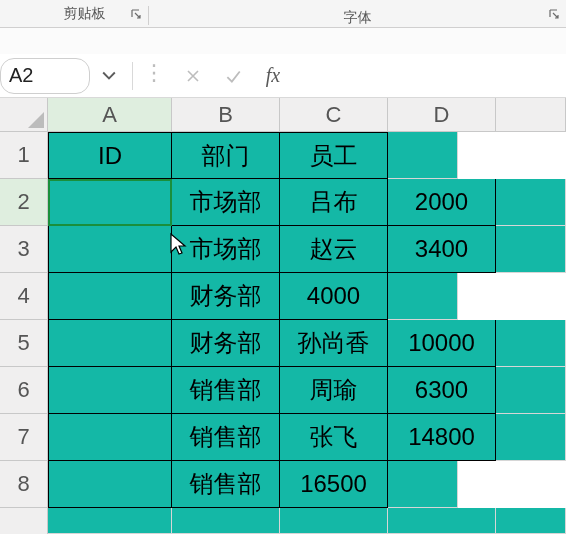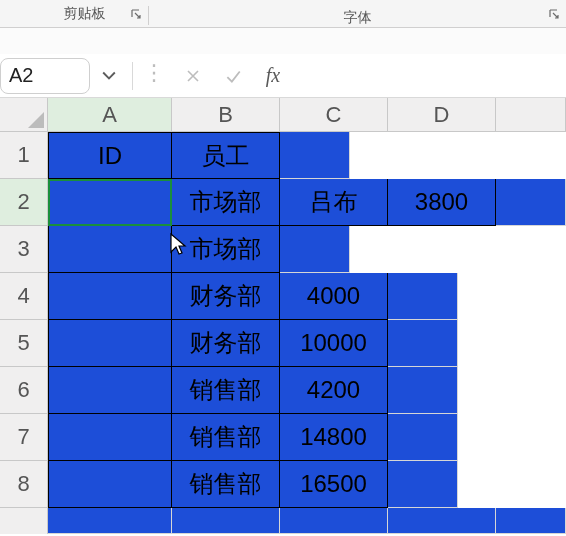--- a/index.html
+++ b/index.html
@@ -52,21 +52,21 @@
   }
   .name-box-wrap {
     display: flex;
     align-items: center;
     gap: 6px;
   }
   .name-box {
     width: 90px;
     height: 36px;
     border: 1px solid #cfcfcf;
-    border-radius: 8px;
+    border-radius: 14px;
     padding: 4px 8px;
     font-size: 20px;
     color: #222;
     background: #fff;
     display: flex;
     align-items: center;
   }
   .nb-dd {
     width: 26px; height: 36px;
     display:flex; align-items:center; justify-content:center;
@@ -161,21 +161,21 @@
   .cell {
     flex:0 0 auto;
     height:100%;
     border-right:1px solid #d6d6d6;
     border-bottom:1px solid #d6d6d6;
     display:flex;
     align-items:center;
     justify-content:center;
     font-size:24px;
     color:#000;
-    background:#1d4ed8;
+    background:#14b8a6;
     overflow:hidden;
     white-space:nowrap;
   }
   
   .tableborder { border-right:1.5px solid #000; border-bottom:1.5px solid #000; }
   .tablebordertop { border-top:1.5px solid #000; }
   .tableborderleft { border-left:1.5px solid #000; }
   
   .col-A { width:124px; }
   .col-B { width:108px; }
@@ -288,57 +288,63 @@
     <div class="row-h">6</div>
     <div class="row-h">7</div>
     <div class="row-h">8</div>
     <div class="row-h partial"></div>
   </div>
 
   <div class="cells">
 
     <div class="row">
       <div class="cell col-A tableborder tablebordertop tableborderleft">ID</div>
+      <div class="cell col-B tableborder tablebordertop">部门</div>
       <div class="cell col-C tableborder tablebordertop">员工</div>
       <div class="cell col-E"></div>
     </div>
 
     <div class="row">
       <div class="cell col-A tableborder tableborderleft"></div>
       <div class="cell col-B tableborder">市场部</div>
       <div class="cell col-C tableborder">吕布</div>
-      <div class="cell col-D tableborder">3800</div>
+      <div class="cell col-D tableborder">2000</div>
       <div class="cell col-E"></div>
     </div>
     <div class="row">
       <div class="cell col-A tableborder tableborderleft"></div>
       <div class="cell col-B tableborder">市场部</div>
+      <div class="cell col-C tableborder">赵云</div>
+      <div class="cell col-D tableborder">3400</div>
       <div class="cell col-E"></div>
     </div>
     <div class="row">
       <div class="cell col-A tableborder tableborderleft"></div>
       <div class="cell col-B tableborder">财务部</div>
       <div class="cell col-D tableborder">4000</div>
       <div class="cell col-E"></div>
     </div>
     <div class="row">
       <div class="cell col-A tableborder tableborderleft"></div>
       <div class="cell col-B tableborder">财务部</div>
+      <div class="cell col-C tableborder">孙尚香</div>
       <div class="cell col-D tableborder">10000</div>
       <div class="cell col-E"></div>
     </div>
     <div class="row">
       <div class="cell col-A tableborder tableborderleft"></div>
       <div class="cell col-B tableborder">销售部</div>
-      <div class="cell col-D tableborder">4200</div>
+      <div class="cell col-C tableborder">周瑜</div>
+      <div class="cell col-D tableborder">6300</div>
       <div class="cell col-E"></div>
     </div>
     <div class="row">
       <div class="cell col-A tableborder tableborderleft"></div>
       <div class="cell col-B tableborder">销售部</div>
+      <div class="cell col-C tableborder">张飞</div>
       <div class="cell col-D tableborder">14800</div>
       <div class="cell col-E"></div>
     </div>
     <div class="row">
       <div class="cell col-A tableborder tableborderleft"></div>
       <div class="cell col-B tableborder">销售部</div>
       <div class="cell col-D tableborder">16500</div>
       <div class="cell col-E"></div>
     </div>
 

